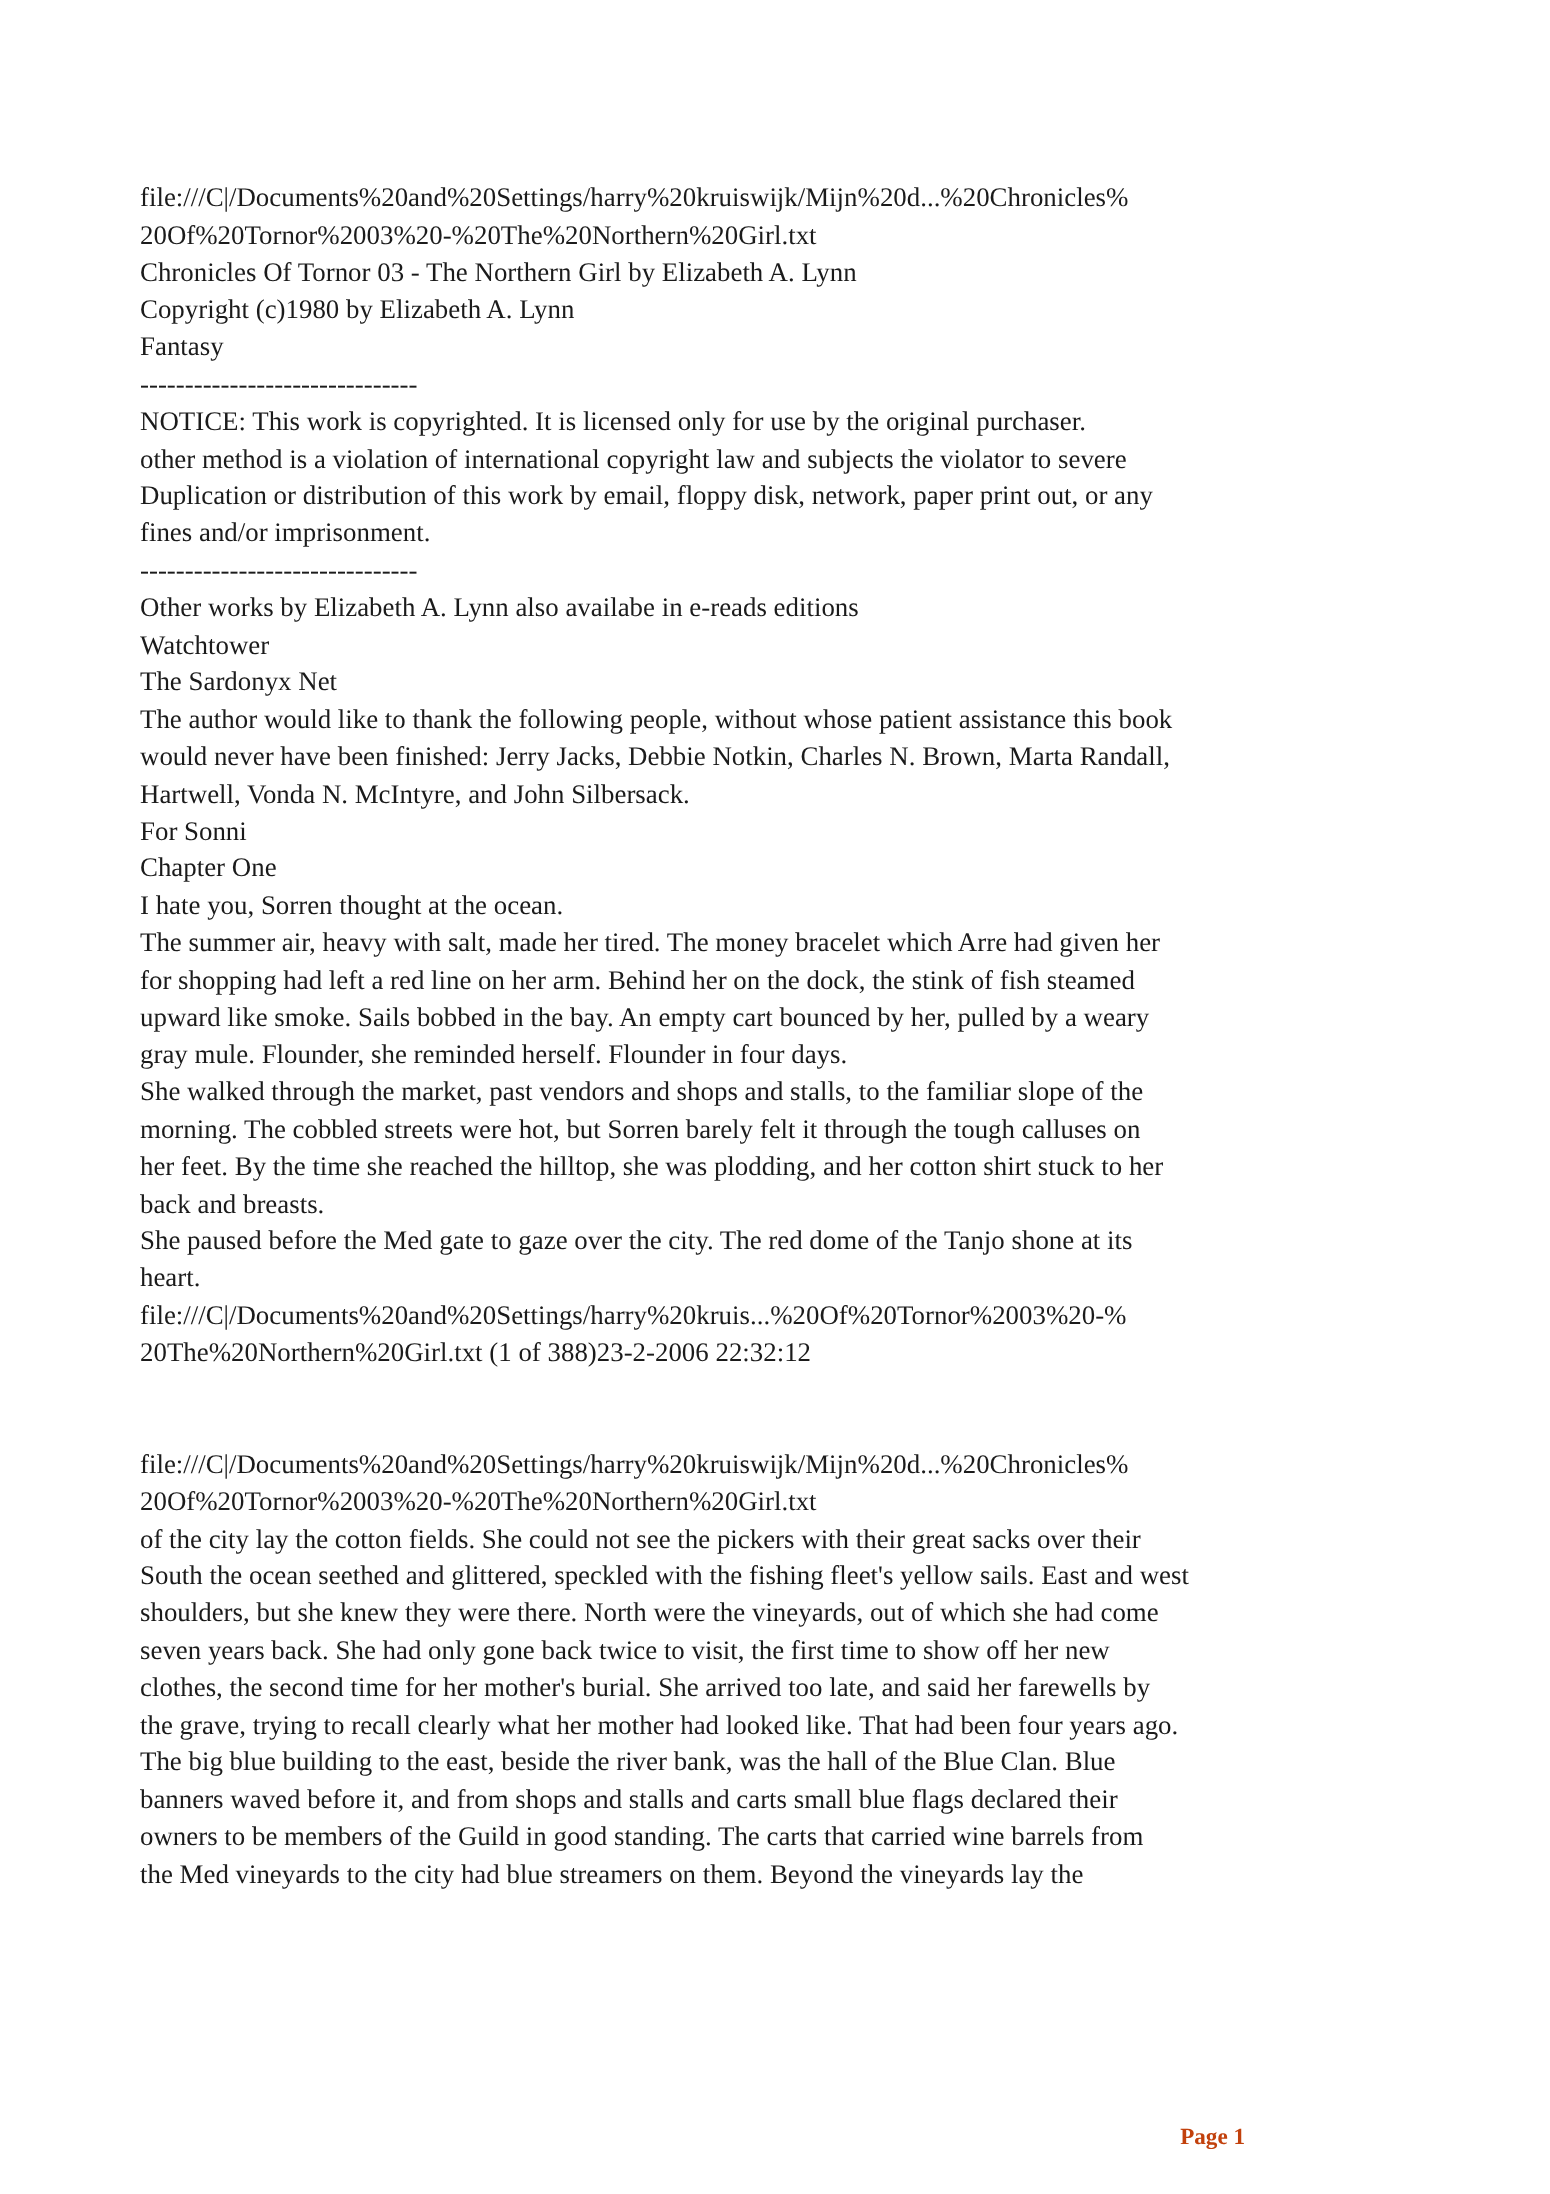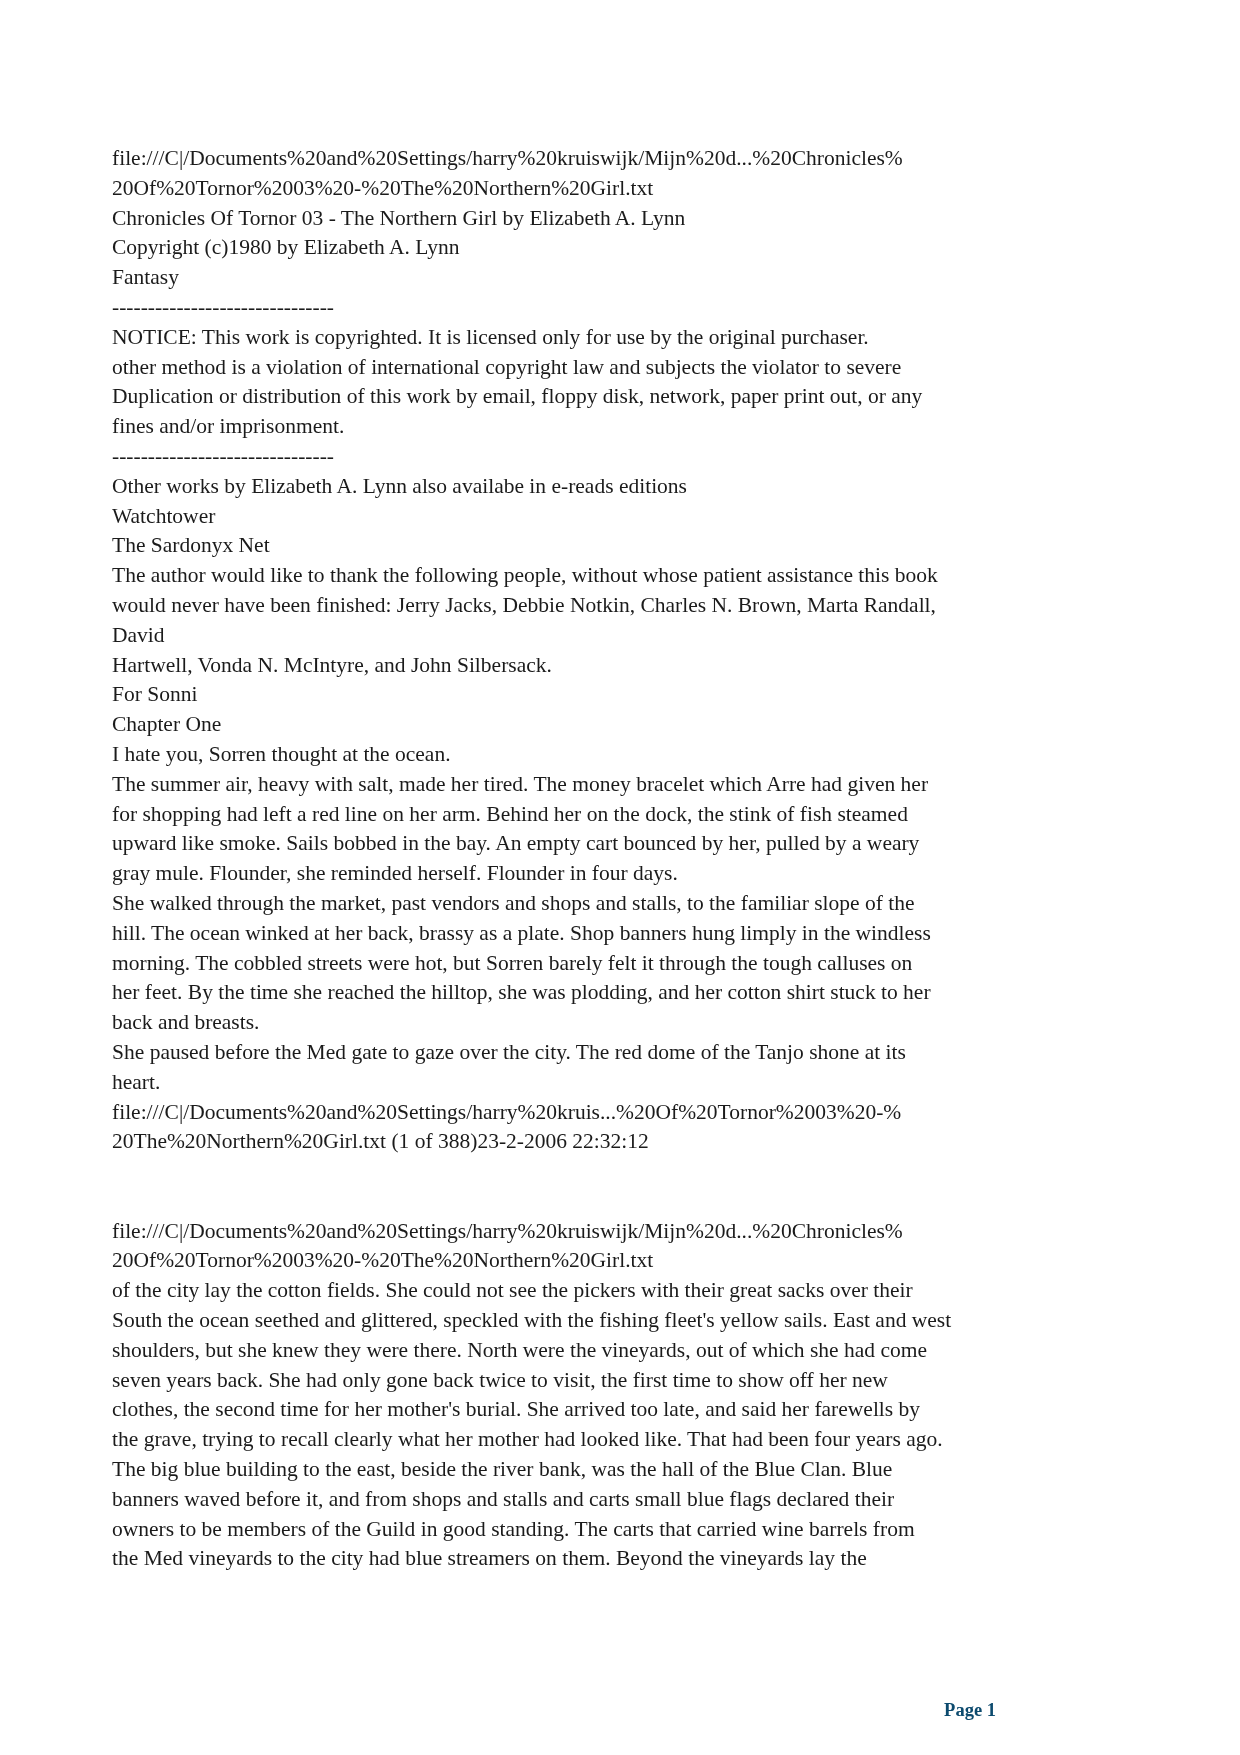--- a/index.html
+++ b/index.html
@@ -34,21 +34,21 @@
     line-height: 29.8px;
     min-height: 29.8px;
     font-weight: 400;
   }
   .page-number {
     position: absolute;
     top: 1700px;
     right: 48px;
     font-size: 18.5px;
     font-weight: 700;
-    color: #0c4a6e;
+    color: #c2410c;
   }
 </style>
 </head>
 <body>
 
 <div class="page">
   <div class="text-area">
 
     <div class="text-flow">
       <div>
@@ -63,31 +63,29 @@
           <div class="line">NOTICE: This work is copyrighted. It is licensed only for use by the original purchaser.</div>
           <div class="line">other method is a violation of international copyright law and subjects the violator to severe</div>
           <div class="line">Duplication or distribution of this work by email, floppy disk, network, paper print out, or any</div>
           <div class="line">fines and/or imprisonment.</div>
           <div class="line">-------------------------------</div>
           <div class="line">Other works by Elizabeth A. Lynn also availabe in e-reads editions</div>
           <div class="line">Watchtower</div>
           <div class="line">The Sardonyx Net</div>
           <div class="line">The author would like to thank the following people, without whose patient assistance this book</div>
           <div class="line">would never have been finished: Jerry Jacks, Debbie Notkin, Charles N. Brown, Marta Randall,</div>
-          <div class="line">David</div>
           <div class="line">Hartwell, Vonda N. McIntyre, and John Silbersack.</div>
           <div class="line">For Sonni</div>
           <div class="line">Chapter One</div>
           <div class="line">I hate you, Sorren thought at the ocean.</div>
           <div class="line">The summer air, heavy with salt, made her tired. The money bracelet which Arre had given her</div>
           <div class="line">for shopping had left a red line on her arm. Behind her on the dock, the stink of fish steamed</div>
           <div class="line">upward like smoke. Sails bobbed in the bay. An empty cart bounced by her, pulled by a weary</div>
           <div class="line">gray mule. Flounder, she reminded herself. Flounder in four days.</div>
           <div class="line">She walked through the market, past vendors and shops and stalls, to the familiar slope of the</div>
-          <div class="line">hill. The ocean winked at her back, brassy as a plate. Shop banners hung limply in the windless</div>
           <div class="line">morning. The cobbled streets were hot, but Sorren barely felt it through the tough calluses on</div>
           <div class="line">her feet. By the time she reached the hilltop, she was plodding, and her cotton shirt stuck to her</div>
           <div class="line">back and breasts.</div>
           <div class="line">She paused before the Med gate to gaze over the city. The red dome of the Tanjo shone at its</div>
           <div class="line">heart.</div>
         </div>
       <div>
           <div class="line">file:///C|/Documents%20and%20Settings/harry%20kruis...%20Of%20Tornor%2003%20-%</div>
           <div class="line">20The%20Northern%20Girl.txt (1 of 388)23-2-2006 22:32:12</div>
         </div>

